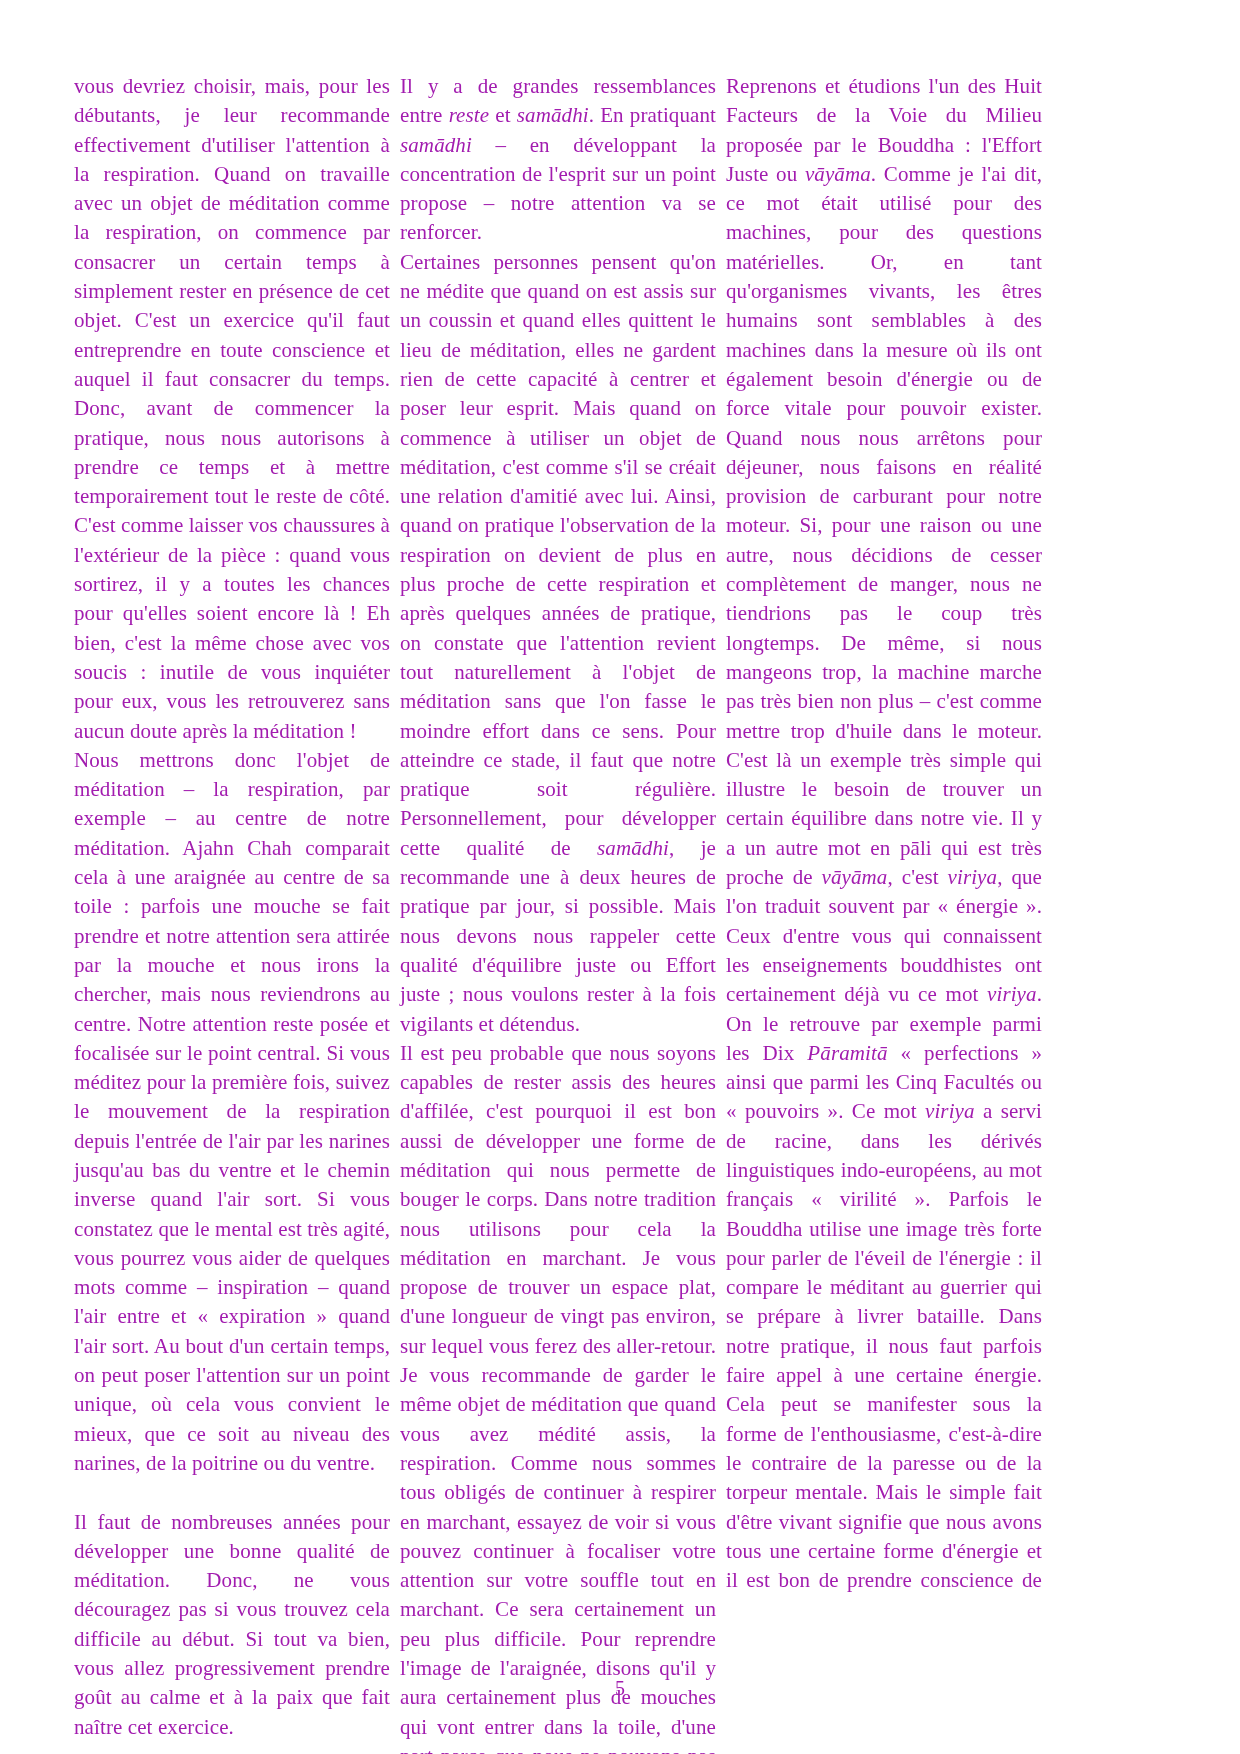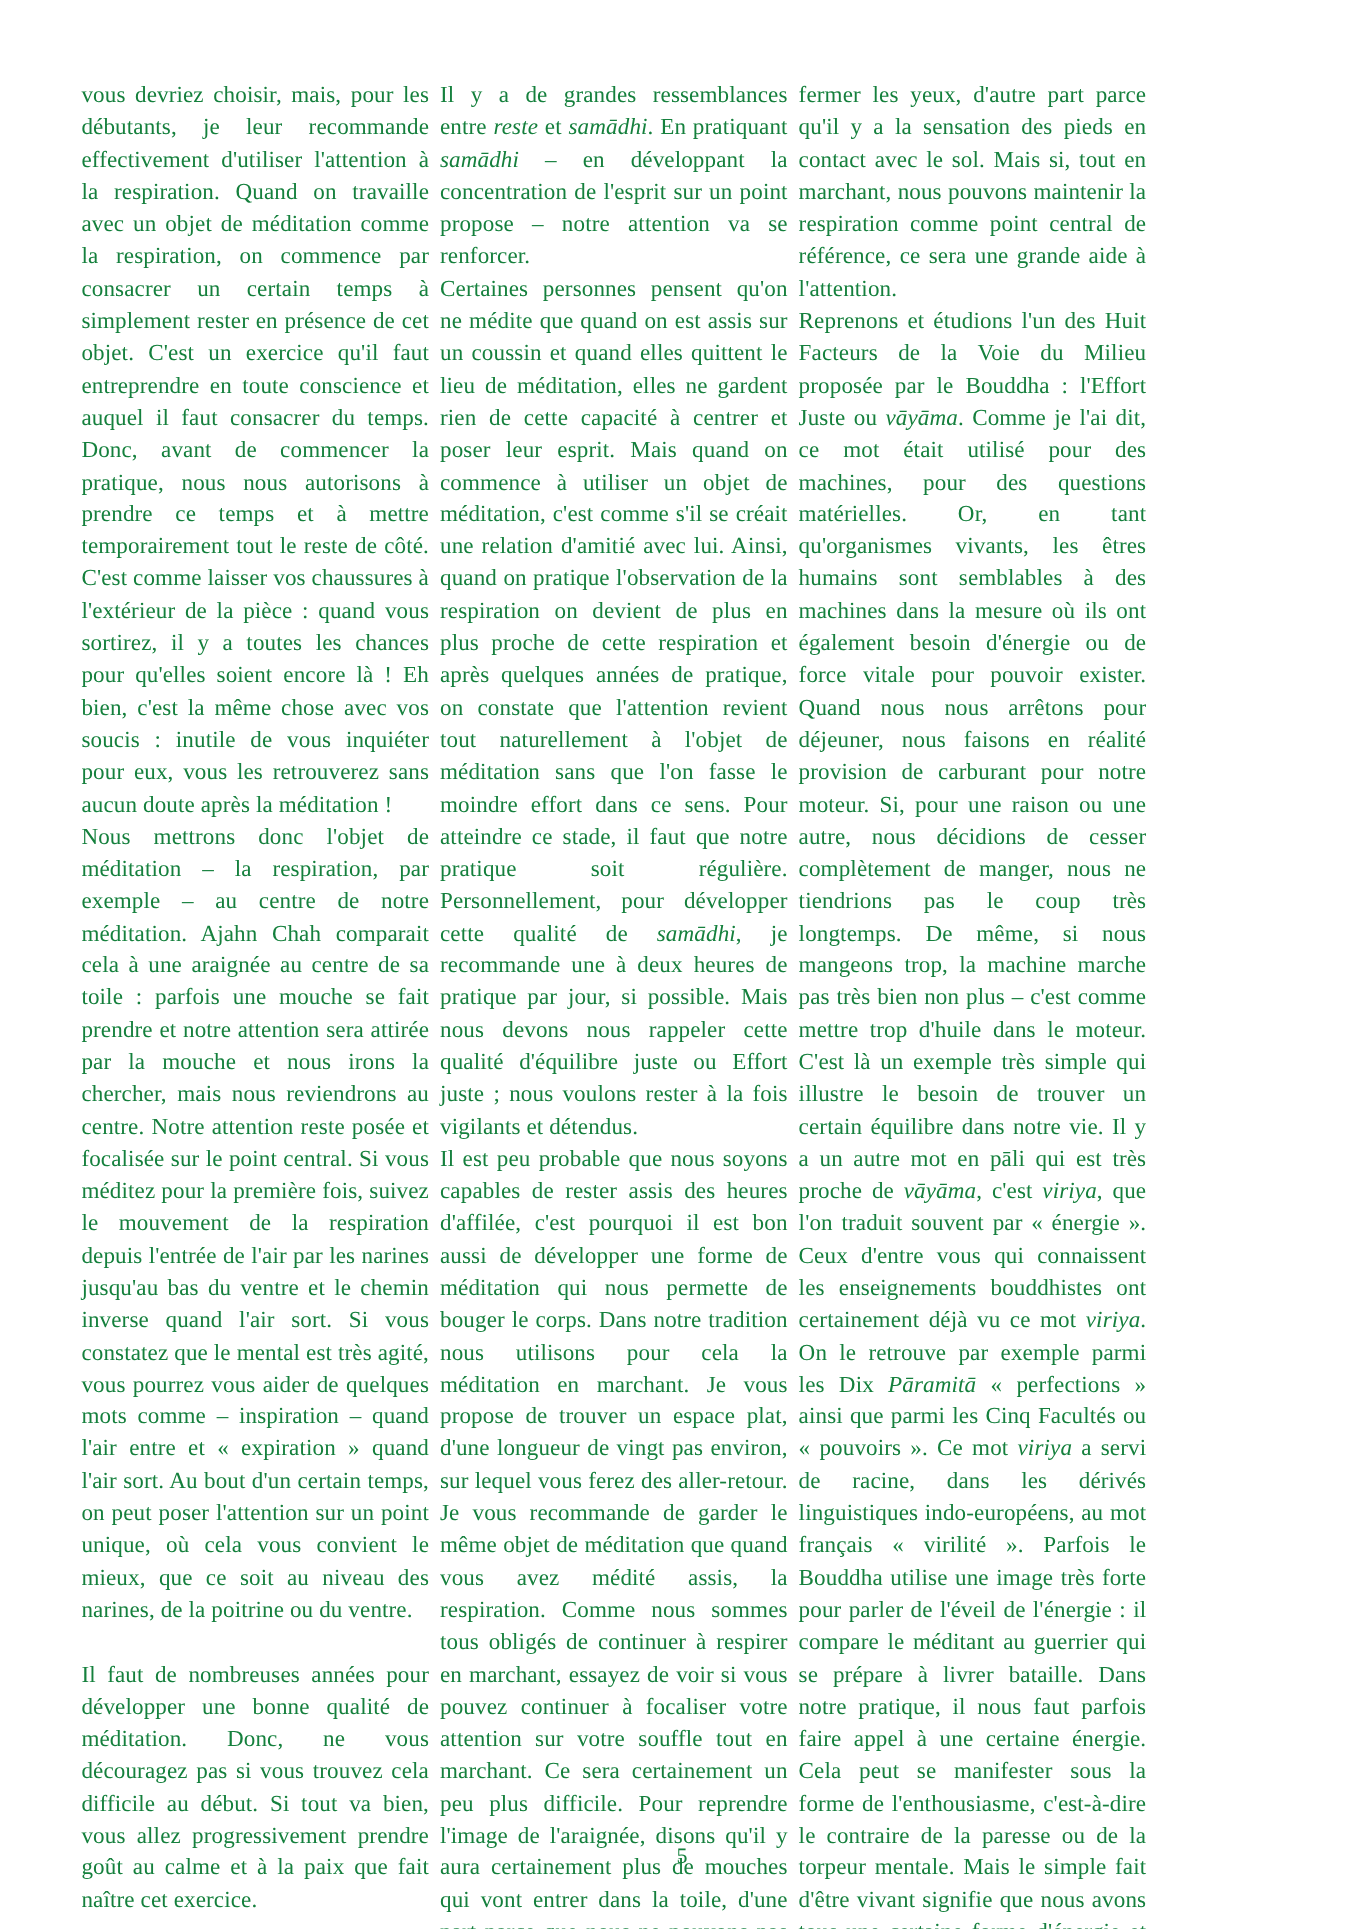--- a/index.html
+++ b/index.html
@@ -5,21 +5,21 @@
   html, body {
     margin: 0;
     padding: 0;
     background: #ffffff;
   }
   .page {
     position: relative;
     width: 1240px;
     height: 1754px;
     background: #ffffff;
-    color: #15803d;
+    color: #a21caf;
     font-family: "Liberation Serif", "DejaVu Serif", serif;
     overflow: hidden;
   }
   .columns {
     position: absolute;
     left: 74px;
     top: 72px;
     width: 968px;
     display: flex;
     gap: 10px;
@@ -65,18 +65,17 @@
         <p><span>vous devriez choisir, mais, pour les débutants, je leur recommande effectivement d'utiliser l'attention à la respiration. Quand on travaille avec un objet de méditation comme la respiration, on commence par consacrer un certain temps à simplement rester en présence de cet objet. C'est un exercice qu'il faut entreprendre en toute conscience et auquel il faut consacrer du temps. Donc, avant de commencer la pratique, nous nous autorisons à prendre ce temps et à mettre temporairement tout le reste de côté. C'est comme laisser vos chaussures à l'extérieur de la pièce : quand vous sortirez, il y a toutes les chances pour qu'elles soient encore là ! Eh bien, c'est la même chose avec vos soucis : inutile de vous inquiéter pour eux, vous les retrouverez sans aucun doute après la méditation !</span></p>
         <p><span>Nous mettrons donc l'objet de méditation – la respiration, par exemple – au centre de notre méditation. Ajahn Chah comparait cela à une araignée au centre de sa toile : parfois une mouche se fait prendre et notre attention sera attirée par la mouche et nous irons la chercher, mais nous reviendrons au centre. Notre attention reste posée et focalisée sur le point central. Si vous méditez pour la première fois, suivez le mouvement de la respiration depuis l'entrée de l'air par les narines jusqu'au bas du ventre et le chemin inverse quand l'air sort. Si vous constatez que le mental est très agité, vous pourrez vous aider de quelques mots comme – inspiration – quand l'air entre et « expiration » quand l'air sort. Au bout d'un certain temps, on peut poser l'attention sur un point unique, où cela vous convient le mieux, que ce soit au niveau des narines, de la poitrine ou du ventre.</span></p>
         <p class="spaced"><span>Il faut de nombreuses années pour développer une bonne qualité de méditation. Donc, ne vous découragez pas si vous trouvez cela difficile au début. Si tout va bien, vous allez progressivement prendre goût au calme et à la paix que fait naître cet exercice.</span></p>
       </div>
     <div class="col">
         <p><span>Il y a de grandes ressemblances entre </span><em>reste</em><span> et </span><em>samādhi</em><span>. En pratiquant </span><em>samādhi</em><span> – en développant la concentration de l'esprit sur un point propose – notre attention va se renforcer.</span></p>
         <p><span>Certaines personnes pensent qu'on ne médite que quand on est assis sur un coussin et quand elles quittent le lieu de méditation, elles ne gardent rien de cette capacité à centrer et poser leur esprit. Mais quand on commence à utiliser un objet de méditation, c'est comme s'il se créait une relation d'amitié avec lui. Ainsi, quand on pratique l'observation de la respiration on devient de plus en plus proche de cette respiration et après quelques années de pratique, on constate que l'attention revient tout naturellement à l'objet de méditation sans que l'on fasse le moindre effort dans ce sens. Pour atteindre ce stade, il faut que notre pratique soit régulière. Personnellement, pour développer cette qualité de </span><em>samādhi</em><span>, je recommande une à deux heures de pratique par jour, si possible. Mais nous devons nous rappeler cette qualité d'équilibre juste ou Effort juste ; nous voulons rester à la fois vigilants et détendus.</span></p>
         <p class="cont"><span>Il est peu probable que nous soyons capables de rester assis des heures d'affilée, c'est pourquoi il est bon aussi de développer une forme de méditation qui nous permette de bouger le corps. Dans notre tradition nous utilisons pour cela la méditation en marchant. Je vous propose de trouver un espace plat, d'une longueur de vingt pas environ, sur lequel vous ferez des aller-retour. Je vous recommande de garder le même objet de méditation que quand vous avez médité assis, la respiration. Comme nous sommes tous obligés de continuer à respirer en marchant, essayez de voir si vous pouvez continuer à focaliser votre attention sur votre souffle tout en marchant. Ce sera certainement un peu plus difficile. Pour reprendre l'image de l'araignée, disons qu'il y aura certainement plus de mouches qui vont entrer dans la toile, d'une part parce que nous ne pouvons pas</span></p>
       </div>
     <div class="col">
-        <p><span>fermer les yeux, d'autre part parce qu'il y a la sensation des pieds en contact avec le sol. Mais si, tout en marchant, nous pouvons maintenir la respiration comme point central de référence, ce sera une grande aide à l'attention.</span></p>
         <p class="cont"><span>Reprenons et étudions l'un des Huit Facteurs de la Voie du Milieu proposée par le Bouddha : l'Effort Juste ou </span><em>vāyāma</em><span>. Comme je l'ai dit, ce mot était utilisé pour des machines, pour des questions matérielles. Or, en tant qu'organismes vivants, les êtres humains sont semblables à des machines dans la mesure où ils ont également besoin d'énergie ou de force vitale pour pouvoir exister. Quand nous nous arrêtons pour déjeuner, nous faisons en réalité provision de carburant pour notre moteur. Si, pour une raison ou une autre, nous décidions de cesser complètement de manger, nous ne tiendrions pas le coup très longtemps. De même, si nous mangeons trop, la machine marche pas très bien non plus – c'est comme mettre trop d'huile dans le moteur. C'est là un exemple très simple qui illustre le besoin de trouver un certain équilibre dans notre vie. Il y a un autre mot en pāli qui est très proche de </span><em>vāyāma</em><span>, c'est </span><em>viriya</em><span>, que l'on traduit souvent par « énergie ». Ceux d'entre vous qui connaissent les enseignements bouddhistes ont certainement déjà vu ce mot </span><em>viriya</em><span>. On le retrouve par exemple parmi les Dix </span><em>Pāramitā</em><span> « perfections » ainsi que parmi les Cinq Facultés ou « pouvoirs ». Ce mot </span><em>viriya</em><span> a servi de racine, dans les dérivés linguistiques indo-européens, au mot français « virilité ». Parfois le Bouddha utilise une image très forte pour parler de l'éveil de l'énergie : il compare le méditant au guerrier qui se prépare à livrer bataille. Dans notre pratique, il nous faut parfois faire appel à une certaine énergie. Cela peut se manifester sous la forme de l'enthousiasme, c'est-à-dire le contraire de la paresse ou de la torpeur mentale. Mais le simple fait d'être vivant signifie que nous avons tous une certaine forme d'énergie et il est bon de prendre conscience de</span></p>
       </div>
   </div>
   <div class="page-number">5</div>
 </div>
 
 </body></html>

